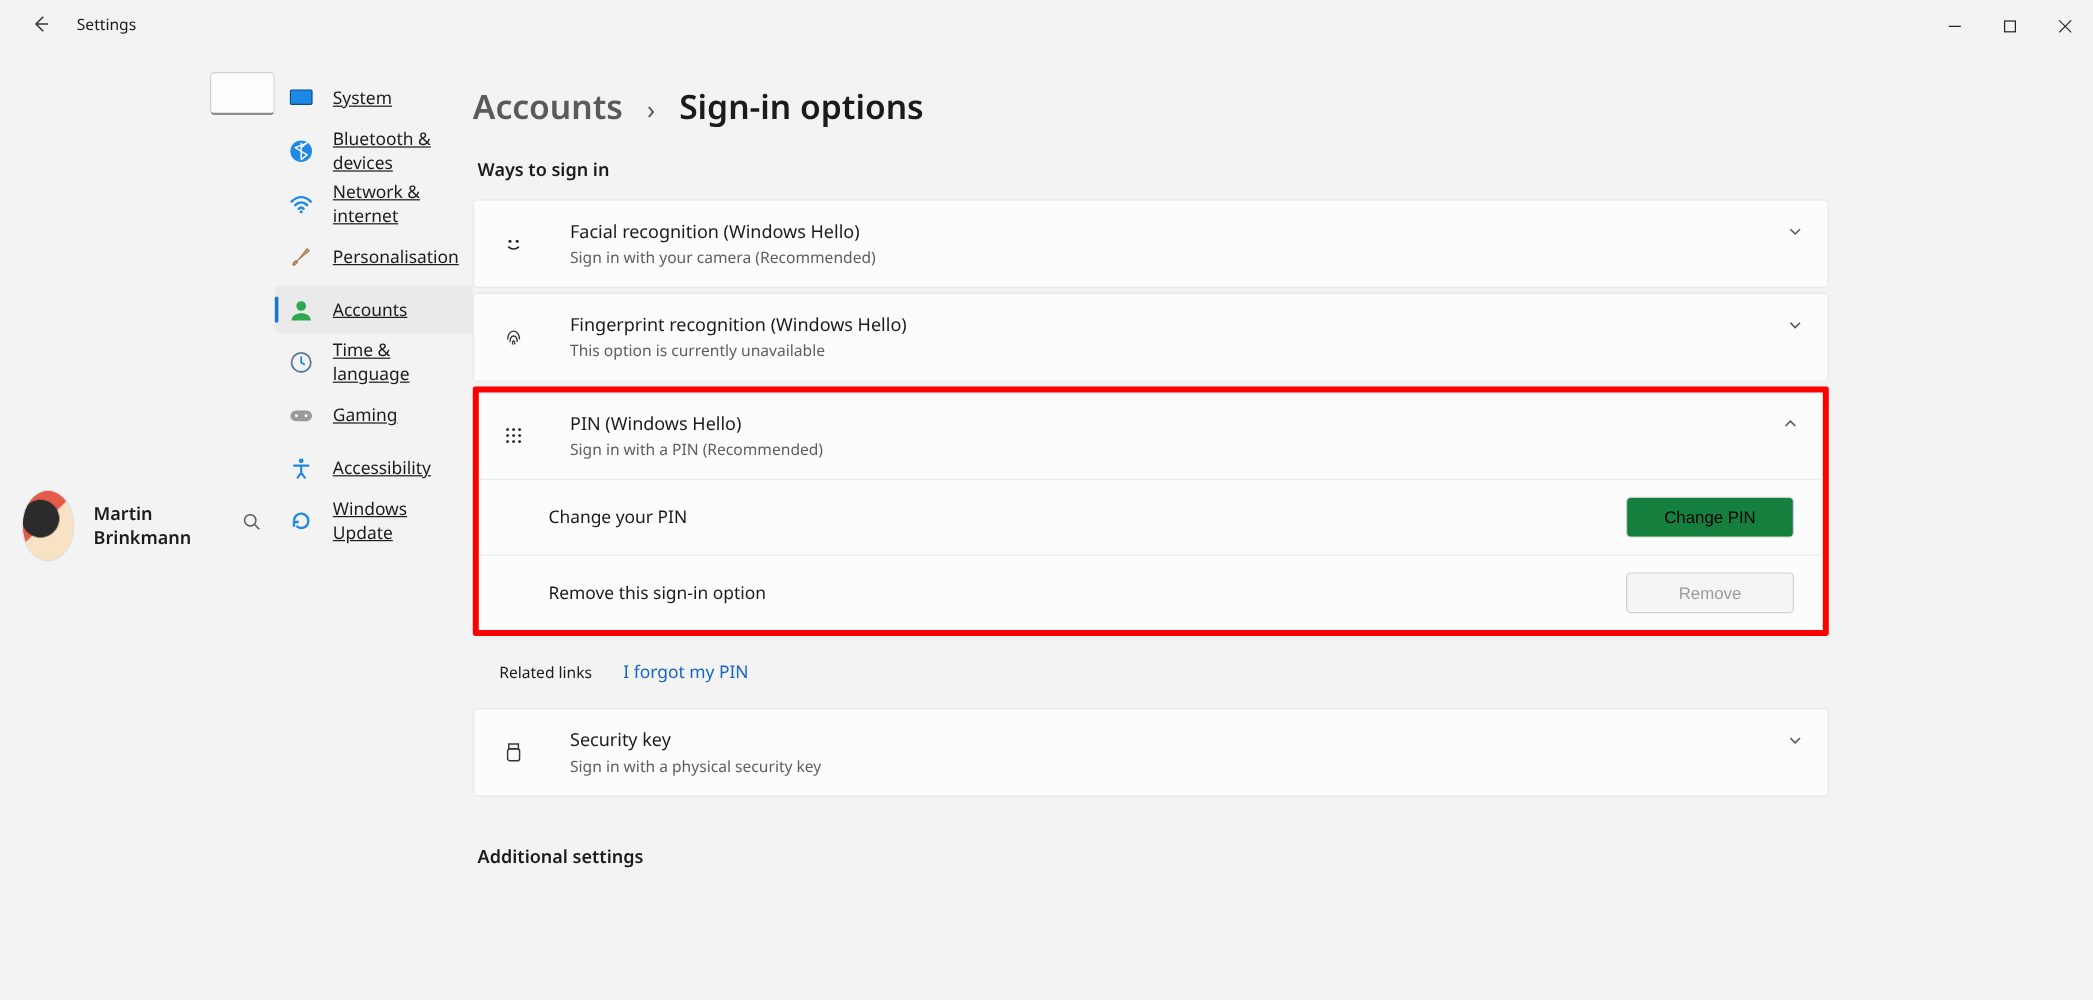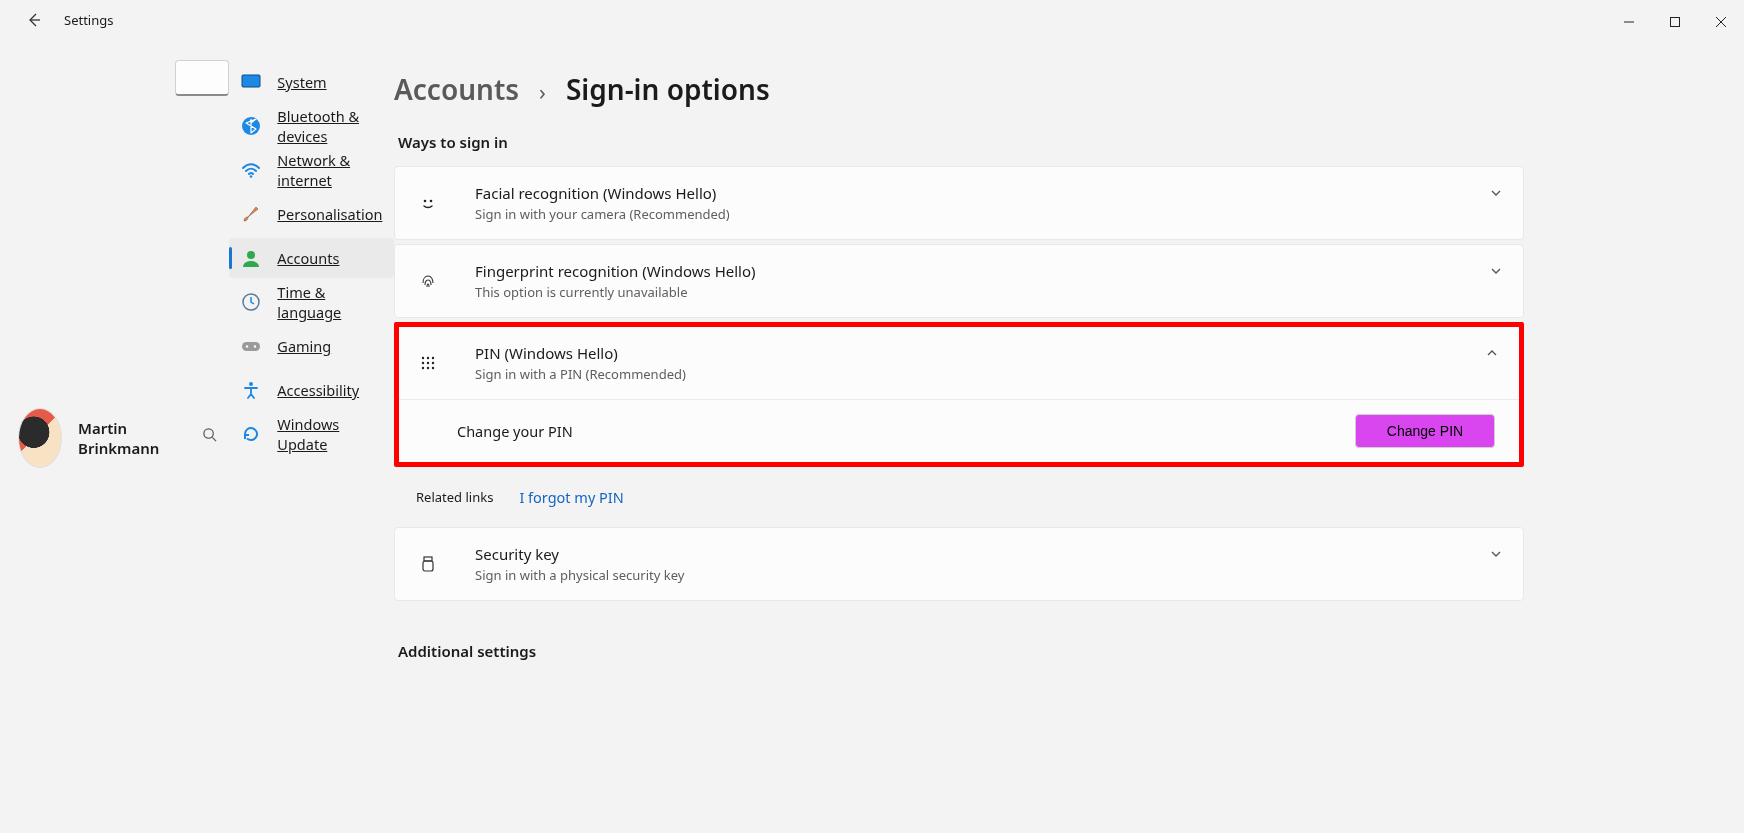--- a/index.html
+++ b/index.html
@@ -53,21 +53,21 @@
   .row-text .title { font-size:15px; }
   .row-text .sub { font-size:13px; color:#5e5e5e; margin-top:2px; }
   .chev svg { width:14px; height:14px; }
 
   
   .highlight-box { border:5px solid #ff0000; border-radius:2px; margin-bottom:4px; background:#fcfcfc; }
   .highlight-box .card-row { padding-left: 18px; }
   .subrow { display:flex; align-items:center; padding: 14px 24px 14px 58px; border-top:1px solid #ececec; }
   .subrow .label { font-size:14.5px; }
   .subrow .btn { margin-left:auto; }
-  .btn { min-width:140px; height:34px; padding:0 24px; border:1px solid #d0d0d0; border-radius:4px; background:#d946ef; font-size:14px; cursor:pointer; }
+  .btn { min-width:140px; height:34px; padding:0 24px; border:1px solid #d0d0d0; border-radius:4px; background:#15803d; font-size:14px; cursor:pointer; }
   .btn:disabled { color:#9b9b9b; background:#f5f5f5; cursor:default; }
 
   .related { display:flex; align-items:center; gap:26px; padding: 16px 20px 20px 22px; background:#f3f3f3; }
   .related .rl-label { font-size:13px; }
   .related a { color:#1566c0; text-decoration:none; font-size:14.5px; cursor:pointer; }
 
 </style>
 </head>
 <body>
 
@@ -268,20 +268,24 @@
           <div class="sub">Sign in with a PIN (Recommended)</div>
         </div>
         <span class="chev"><svg viewBox="0 0 14 14">
               <path d="M3 9l4-4 4 4" fill="none" stroke="#555" stroke-width="1.3"></path>
             </svg></span>
       </div>
       <div class="subrow">
         <span class="label">Change your PIN</span>
         <button class="btn">Change PIN</button>
       </div>
+      <div class="subrow">
+        <span class="label">Remove this sign-in option</span>
+        <button class="btn" disabled="">Remove</button>
+      </div>
     </div>
 
     <div class="related">
       <span class="rl-label">Related links</span>
       <a>I forgot my PIN</a>
     </div>
 
     <div class="card">
       <div class="card-row">
         <span class="icon-box">

